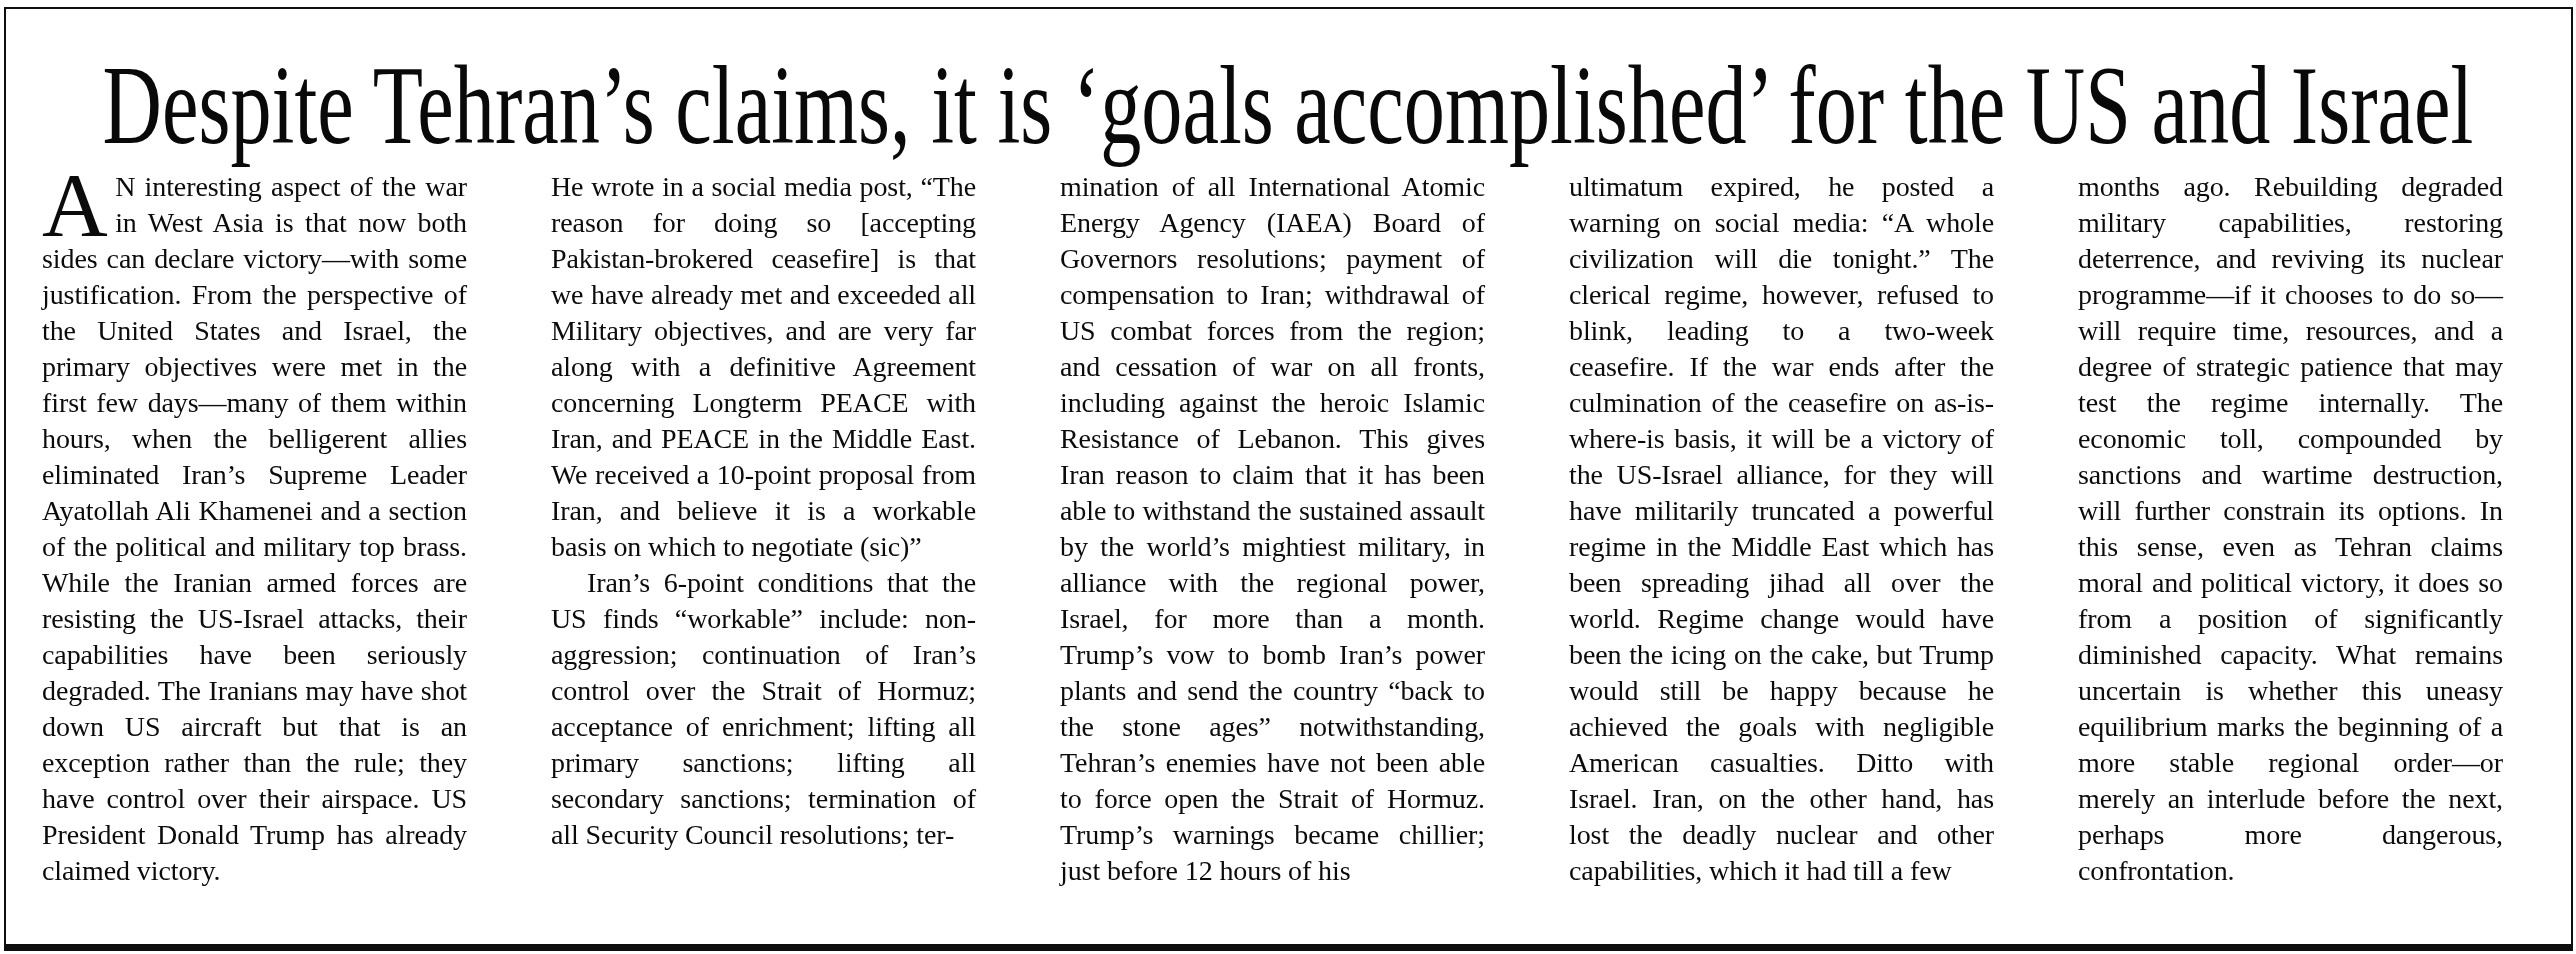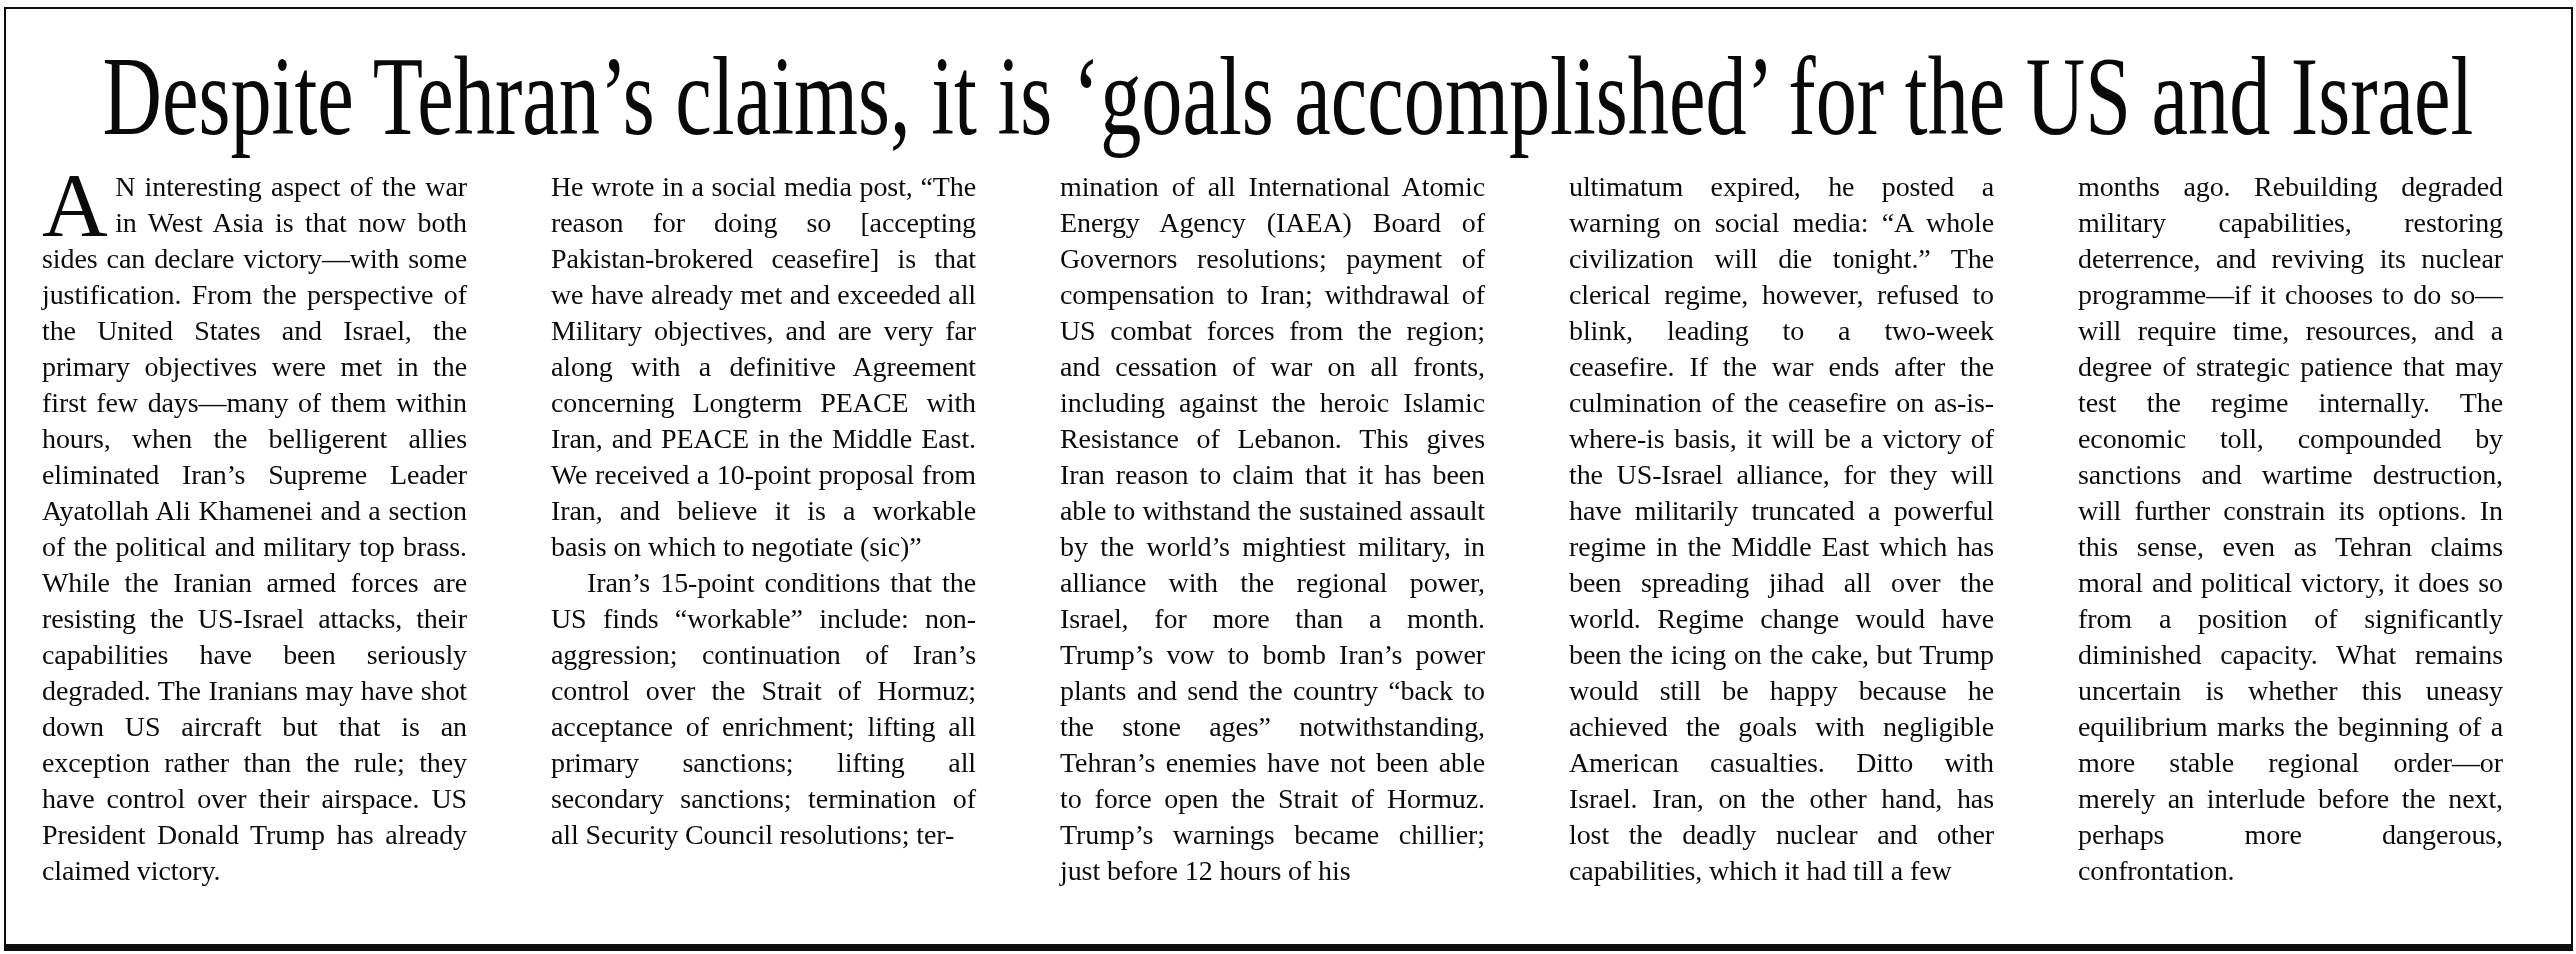--- a/index.html
+++ b/index.html
@@ -22,21 +22,21 @@
     top: 6.6px;
     right: 2.8px;
     bottom: 2.8px;
     border: 2.8px solid #0e0e0e;
     border-bottom-width: 7.5px;
     pointer-events: none;
   }
   .headline-wrap {
     position: absolute;
     left: 0;
-    top: 14px;
+    top: 23px;
     width: 2388px;
     height: 151px;
   }
   .headline-wrap svg {
     display: block;
     width: 2576px;
     height: 151px;
   }
   .headline-wrap text {
     font-family: "Liberation Serif", serif;
@@ -86,21 +86,21 @@
       <text x="1369" y="127" text-anchor="middle" font-size="120" textLength="2520" lengthAdjust="spacingAndGlyphs">Despite Tehran’s claims, it is ‘goals accomplished’ for the US and Israel</text>
     </svg>
   </div>
 
   <div class="body-cols">
     <div class="col">
       <p><span class="dropcap">A</span><span>N interesting aspect of the war in West Asia is that now both sides can declare victory—with some justification. From the perspective of the United States and Israel, the primary objectives were met in the first few days—many of them within hours, when the belligerent allies eliminated Iran’s Supreme Leader Ayatollah Ali Khamenei and a section of the political and military top brass. While the Iranian armed forces are resisting the US-Israel attacks, their capabilities have been seriously degraded. The Iranians may have shot down US aircraft but that is an exception rather than the rule; they have control over their airspace. US President Donald Trump has already claimed victory.</span></p>
     </div>
     <div class="col">
       <p>He wrote in a social media post, “The reason for doing so [accepting Pakistan-brokered ceasefire] is that we have already met and exceeded all Military objectives, and are very far along with a definitive Agreement concerning Longterm PEACE with Iran, and PEACE in the Middle East. We received a 10-point proposal from Iran, and believe it is a workable basis on which to negotiate (sic)”</p>
-      <p class="indent">Iran’s 15-point conditions that the US finds “workable” include: non-aggression; continuation of Iran’s control over the Strait of Hormuz; acceptance of enrichment; lifting all primary sanctions; lifting all secondary sanctions; termination of all Security Council resolutions; ter-</p>
+      <p class="indent">Iran’s 6-point conditions that the US finds “workable” include: non-aggression; continuation of Iran’s control over the Strait of Hormuz; acceptance of enrichment; lifting all primary sanctions; lifting all secondary sanctions; termination of all Security Council resolutions; ter-</p>
     </div>
     <div class="col">
       <p>mination of all International Atomic Energy Agency (IAEA) Board of Governors resolutions; payment of compensation to Iran; withdrawal of US combat forces from the region; and cessation of war on all fronts, including against the heroic Islamic Resistance of Lebanon. This gives Iran reason to claim that it has been able to withstand the sustained assault by the world’s mightiest military, in alliance with the regional power, Israel, for more than a month. Trump’s vow to bomb Iran’s power plants and send the country “back to the stone ages” notwithstanding, Tehran’s enemies have not been able to force open the Strait of Hormuz. Trump’s warnings became chillier; just before 12 hours of his</p>
     </div>
     <div class="col">
       <p>ultimatum expired, he posted a warning on social media: “A whole civilization will die tonight.” The clerical regime, however, refused to blink, leading to a two-week ceasefire. If the war ends after the culmination of the ceasefire on as-is-where-is basis, it will be a victory of the US-Israel alliance, for they will have militarily truncated a powerful regime in the Middle East which has been spreading jihad all over the world. Regime change would have been the icing on the cake, but Trump would still be happy because he achieved the goals with negligible American casualties. Ditto with Israel. Iran, on the other hand, has lost the deadly nuclear and other capabilities, which it had till a few</p>
     </div>
     <div class="col">
       <p>months ago. Rebuilding degraded military capabilities, restoring deterrence, and reviving its nuclear programme—if it chooses to do so—will require time, resources, and a degree of strategic patience that may test the regime internally. The economic toll, compounded by sanctions and wartime destruction, will further constrain its options. In this sense, even as Tehran claims moral and political victory, it does so from a position of significantly diminished capacity. What remains uncertain is whether this uneasy equilibrium marks the beginning of a more stable regional order—or merely an interlude before the next, perhaps more dangerous, confrontation.</p>
     </div>

